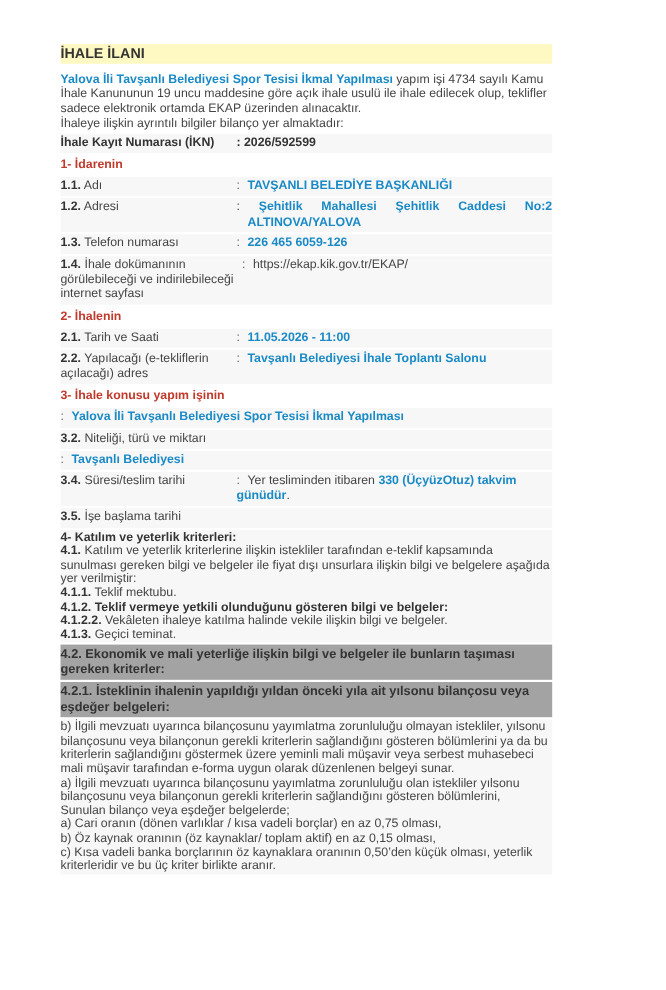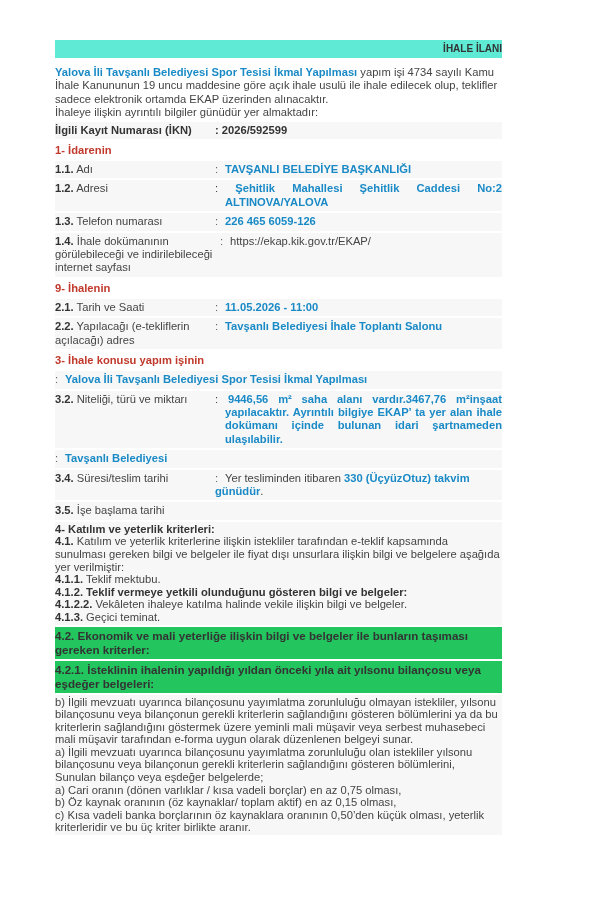--- a/index.html
+++ b/index.html
@@ -1,47 +1,47 @@
 <!DOCTYPE html>
 <html><head>
 <meta charset="utf-8">
 <style>
   html, body { margin:0; padding:0; background:#ffffff; }
   body { width:605px; height:900px; overflow:hidden; position:relative;
          font-family:"Liberation Sans", sans-serif; color:#444; font-size:11.2px; }
   .page { position:absolute; left:55px; top:40px; width:447px; }
-  .title { background:#5eead4; text-align:right; font-weight:bold; font-size:10px;
+  .title { background:#fef9c3; text-align:left; font-weight:bold; font-size:13px;
            color:#333; padding:2px 0; margin-bottom:8px; height:14px; line-height:14px; }
   .intro { line-height:13.4px; margin-bottom:2px; }
   .blue { color:#1a8ac6; font-weight:bold; }
   .row { background:#f7f7f7; display:flex; line-height:13.4px; padding:2px 0; margin-bottom:2px; }
   .row .lbl { width:160px; flex:none; }
   .row .val { flex:1; }
   .row .val.just { text-align:justify; }
   .colon { display:inline-block; width:10px; color:#666; }
   .val .wrap { display:block; padding-left:10px; text-indent:-10px; }
   .num { font-weight:bold; color:#333; }
   .sect { color:#c0392b; font-weight:bold; line-height:14px; padding:2px 0; margin-bottom:2px; }
   .body-block { background:#f7f7f7; line-height:12.6px; padding:1px 0; margin-bottom:2px; }
   .body-block .bold { font-weight:bold; color:#333; }
-  .h2 { font-weight:bold; color:#333; background:#22c55e; font-size:11.6px; line-height:14px; padding:2px 0; margin-bottom:2px; }
+  .h2 { font-weight:bold; color:#333; background:#a3a3a3; font-size:11.6px; line-height:14px; padding:2px 0; margin-bottom:2px; }
 </style>
 </head>
 <body>
 
 <div class="page">
   <div class="title">İHALE İLANI</div>
 
   <div class="intro">
     <span class="blue">Yalova İli Tavşanlı Belediyesi Spor Tesisi İkmal Yapılması</span><span> yapım işi 4734 sayılı Kamu İhale Kanununun 19 uncu maddesine göre açık ihale usulü ile ihale edilecek olup, teklifler sadece elektronik ortamda EKAP üzerinden alınacaktır.</span><br>
-    <span> İhaleye ilişkin ayrıntılı bilgiler günüdür yer almaktadır:</span>
+    <span> İhaleye ilişkin ayrıntılı bilgiler bilanço yer almaktadır:</span>
   </div>
 
   <div class="row">
-    <div class="lbl num">İlgili Kayıt Numarası (İKN)</div>
+    <div class="lbl num">İhale Kayıt Numarası (İKN)</div>
     <div class="val num">: 2026/592599</div>
   </div>
 
   <div class="sect">1- İdarenin</div>
   <div class="row">
     <div class="lbl"><span class="num">1.1.</span><span> Adı</span></div>
     <div class="val"><span class="colon">:</span><span class="blue">TAVŞANLI BELEDİYE BAŞKANLIĞI</span></div>
   </div>
   <div class="row">
     <div class="lbl"><span class="num">1.2.</span><span> Adresi</span></div>
@@ -51,39 +51,36 @@
   </div>
   <div class="row">
     <div class="lbl"><span class="num">1.3.</span><span> Telefon numarası</span></div>
     <div class="val"><span class="colon">:</span><span class="blue">226 465 6059-126</span></div>
   </div>
   <div class="row">
     <div class="lbl" style="width:165px"><span class="num">1.4.</span><span> İhale dokümanının görülebileceği ve indirilebileceği internet sayfası</span></div>
     <div class="val"><span class="colon">:</span><span>https://ekap.kik.gov.tr/EKAP/</span></div>
   </div>
 
-  <div class="sect">9- İhalenin</div>
+  <div class="sect">2- İhalenin</div>
   <div class="row">
     <div class="lbl"><span class="num">2.1.</span><span> Tarih ve Saati</span></div>
     <div class="val"><span class="colon">:</span><span class="blue">11.05.2026 - 11:00</span></div>
   </div>
   <div class="row">
     <div class="lbl"><span class="num">2.2.</span><span> Yapılacağı (e-tekliflerin açılacağı) adres</span></div>
     <div class="val"><span class="colon">:</span><span class="blue">Tavşanlı Belediyesi İhale Toplantı Salonu</span></div>
   </div>
 
   <div class="sect">3- İhale konusu yapım işinin</div>
   <div class="row">
     <div class="val"><span class="colon">:</span><span class="blue">Yalova İli Tavşanlı Belediyesi Spor Tesisi İkmal Yapılması</span></div>
   </div>
   <div class="row">
     <div class="lbl"><span class="num">3.2.</span><span> Niteliği, türü ve miktarı</span></div>
-    <div class="val just">
-        <span class="wrap">: <span class="blue">9446,56 m² saha alanı vardır.3467,76 m²inşaat yapılacaktır. Ayrıntılı bilgiye EKAP’ ta yer alan ihale dokümanı içinde bulunan idari şartnameden ulaşılabilir.</span></span>
-      </div>
   </div>
   <div class="row">
     <div class="val"><span class="colon">:</span><span class="blue">Tavşanlı Belediyesi</span></div>
   </div>
   <div class="row">
     <div class="lbl"><span class="num">3.4.</span><span> Süresi/teslim tarihi</span></div>
     <div class="val"><span class="colon">:</span><span>Yer tesliminden itibaren </span><span class="blue">330 (ÜçyüzOtuz) takvim günüdür</span><span>.</span></div>
   </div>
   <div class="row">
     <div class="lbl"><span class="num">3.5.</span><span> İşe başlama tarihi</span></div>

